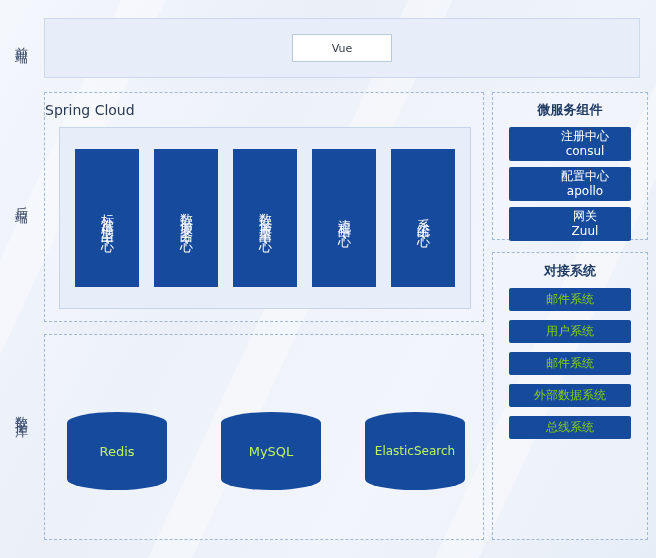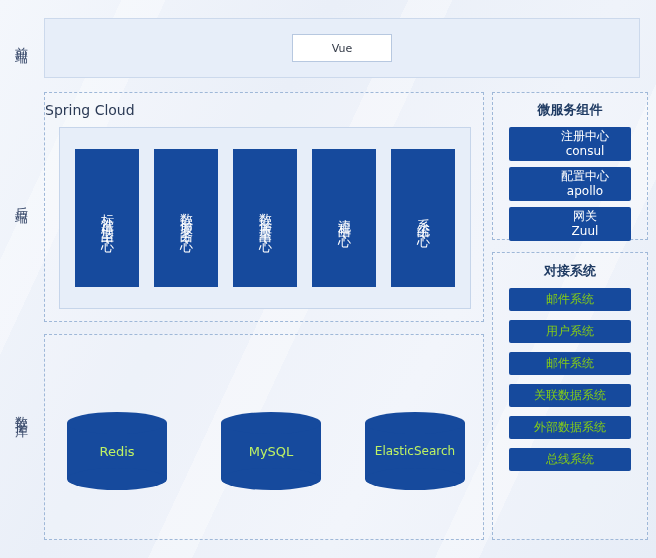--- a/index.html
+++ b/index.html
@@ -171,21 +171,20 @@
     <span>网关</span>
     <span>Zuul</span>
   </div>
 </div>
 
 <div class="integration-panel">
   <div class="panel-title">对接系统</div>
   <div class="btn1">邮件系统</div>
   <div class="btn1">用户系统</div>
   <div class="btn1">邮件系统</div>
-  <div class="btn1">关联数据系统</div>
   <div class="btn1">外部数据系统</div>
   <div class="btn1">总线系统</div>
 </div>
 
 <div class="database-panel">
   <div class="cyl" id="cyl-0">
     <span class="cyl-label">Redis</span>
   </div>
   <div class="cyl" id="cyl-1">
     <span class="cyl-label">MySQL</span>

